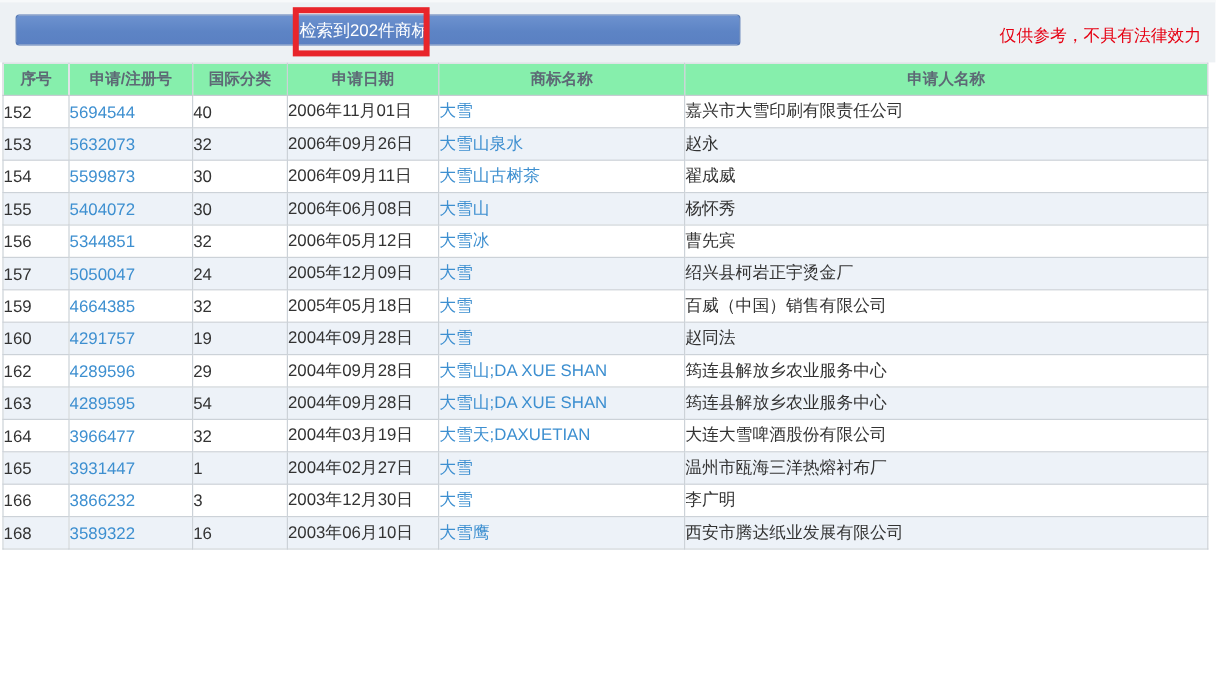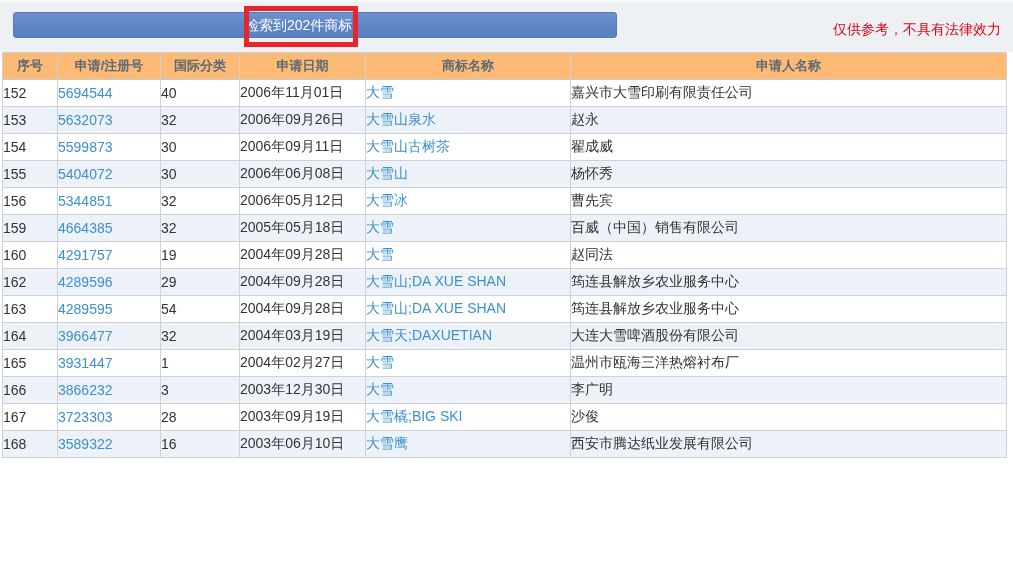--- a/index.html
+++ b/index.html
@@ -30,21 +30,21 @@
     border-radius: 3px;
     box-sizing: border-box;
   }
   .result-bar-text {
     position: absolute;
     left: 245px;
     top: 10px;
     width: 112px;
     height: 26px;
     line-height: 26px;
-    text-align: left;
+    text-align: right;
     color: #ffffff;
     font-size: 14px;
     white-space: nowrap;
   }
   .annotation-box {
     position: absolute;
     left: 244px;
     top: 4px;
     width: 114px;
     height: 41px;
@@ -71,21 +71,21 @@
   table.results td {
     border: 1px solid #ccd2d8;
     padding: 0;
     height: 27px;
     box-sizing: border-box;
     overflow: hidden;
     white-space: nowrap;
     vertical-align: middle;
   }
   table.results thead th {
-    background: #fdba74;
+    background: #86efac;
     color: #5d6975;
     font-size: 13px;
     font-weight: bold;
     border-bottom: 1px solid #c6ccd2;
   }
   table.results tbody td {
     font-size: 14px;
     color: #333333;
     background: #ffffff;
     text-align: left;
@@ -169,20 +169,28 @@
       </tr>
       <tr>
         <td class="col-no">156</td>
         <td class="col-reg_no"><span class="link">5344851</span></td>
         <td class="col-intl_class">32</td>
         <td class="col-app_date">2006年05月12日</td>
         <td class="col-trademark"><span class="link">大雪冰</span></td>
         <td class="col-applicant">曹先宾</td>
       </tr>
       <tr>
+        <td class="col-no">157</td>
+        <td class="col-reg_no"><span class="link">5050047</span></td>
+        <td class="col-intl_class">24</td>
+        <td class="col-app_date">2005年12月09日</td>
+        <td class="col-trademark"><span class="link">大雪</span></td>
+        <td class="col-applicant">绍兴县柯岩正宇烫金厂</td>
+      </tr>
+      <tr>
         <td class="col-no">159</td>
         <td class="col-reg_no"><span class="link">4664385</span></td>
         <td class="col-intl_class">32</td>
         <td class="col-app_date">2005年05月18日</td>
         <td class="col-trademark"><span class="link">大雪</span></td>
         <td class="col-applicant">百威（中国）销售有限公司</td>
       </tr>
       <tr>
         <td class="col-no">160</td>
         <td class="col-reg_no"><span class="link">4291757</span></td>
@@ -225,28 +233,20 @@
       </tr>
       <tr>
         <td class="col-no">166</td>
         <td class="col-reg_no"><span class="link">3866232</span></td>
         <td class="col-intl_class">3</td>
         <td class="col-app_date">2003年12月30日</td>
         <td class="col-trademark"><span class="link">大雪</span></td>
         <td class="col-applicant">李广明</td>
       </tr>
       <tr>
-        <td class="col-no">167</td>
-        <td class="col-reg_no"><span class="link">3723303</span></td>
-        <td class="col-intl_class">28</td>
-        <td class="col-app_date">2003年09月19日</td>
-        <td class="col-trademark"><span class="link">大雪橇;BIG SKI</span></td>
-        <td class="col-applicant">沙俊</td>
-      </tr>
-      <tr>
         <td class="col-no">168</td>
         <td class="col-reg_no"><span class="link">3589322</span></td>
         <td class="col-intl_class">16</td>
         <td class="col-app_date">2003年06月10日</td>
         <td class="col-trademark"><span class="link">大雪鹰</span></td>
         <td class="col-applicant">西安市腾达纸业发展有限公司</td>
       </tr>
     </tbody>
 </table>
 

